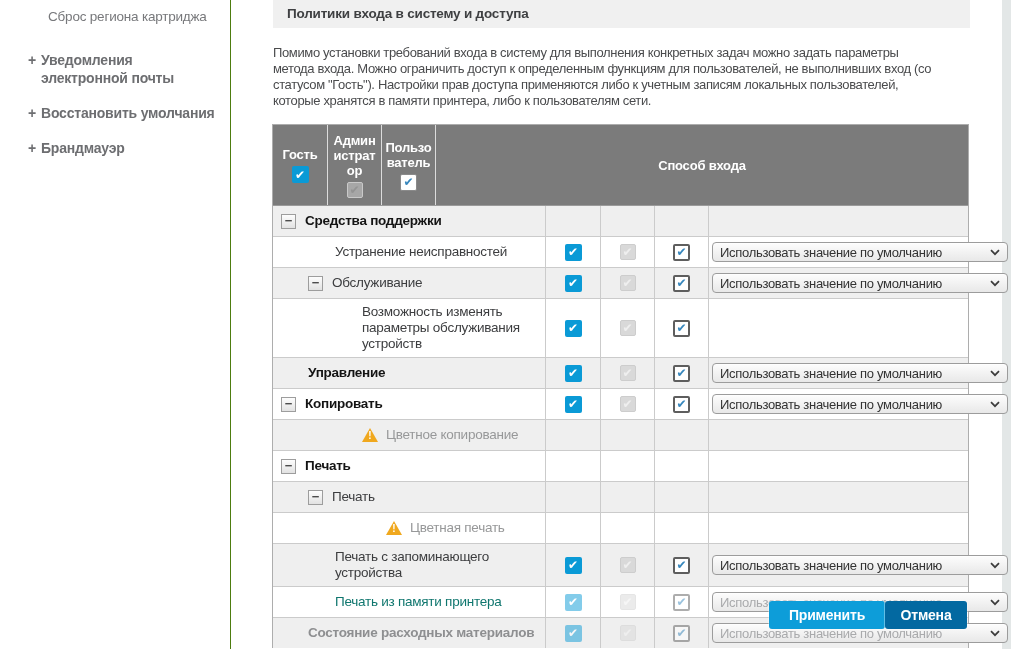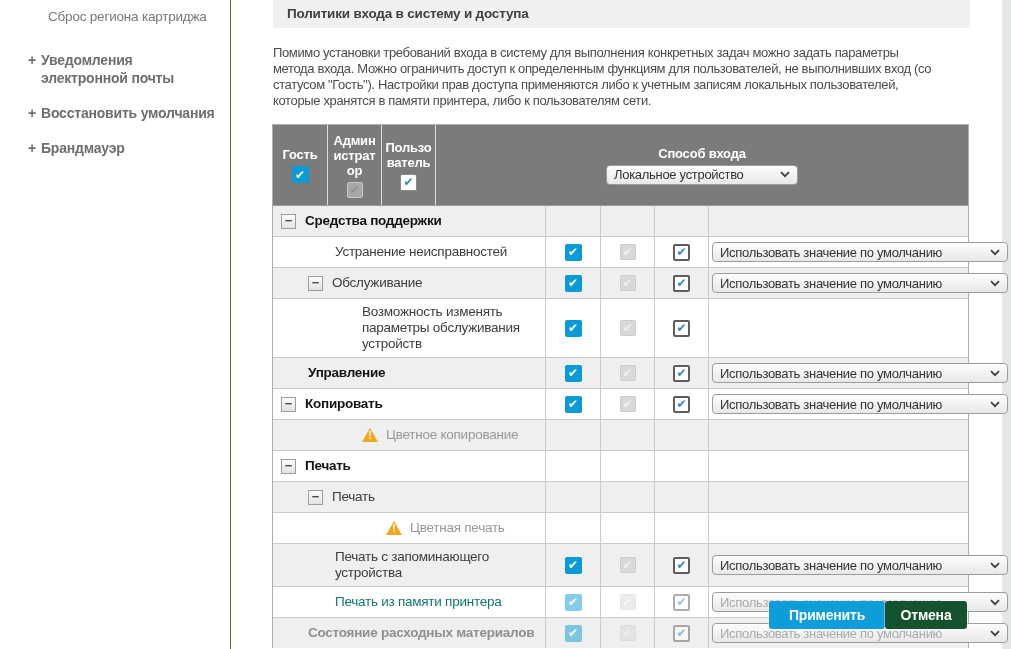--- a/index.html
+++ b/index.html
@@ -98,21 +98,21 @@
   .chev { flex:0 0 10px; margin-left:6px; display:inline-flex; }
   .dd-hdr { width:192px; font-weight:normal; }
   .dd-row { position:absolute; left:3px; top:50%; transform:translateY(-50%); width:296px; z-index:2; }
 
   
   .footer { position:absolute; right:44px; bottom:20px; display:flex; gap:0; z-index:10; }
   .footer button { height:28px; border:none; border-radius:3px; color:#fff; font-weight:bold;
                    font-size:14px; font-family:inherit; cursor:pointer; letter-spacing:-0.2px;
                    box-shadow:0 0 0 1px rgba(255,255,255,.35); }
   .btn-apply { width:116px; background:#0d9dd9; }
-  .btn-cancel { width:82px; background:#14532d; }
+  .btn-cancel { width:82px; background:#0369a1; }
 </style>
 </head>
 <body>
 
 <div class="page">
 
   <aside class="sidebar">
       <div class="side-item plain">
     
     <span class="slabel">Сброс региона картриджа</span>
@@ -150,28 +150,20 @@
             </span>
         </div>
         <div class="th th-chk2">
           <span>Пользователь</span>
           <span class="cb cb-user">
               <span class="ck">✔</span>
             </span>
         </div>
         <div class="th th-method">
           <span>Способ входа</span>
-          <span class="dd dd-hdr">
-            <span class="dd-text">Локальное устройство</span>
-            <span class="chev">
-              <svg width="10" height="7" viewBox="0 0 10 7">
-                  <path d="M1 1.2l4 4 4-4" stroke="#3c3c3c" stroke-width="1.7" fill="none"></path>
-                </svg>
-            </span>
-          </span>
         </div>
       </div>
       <div class="tbody">
           <div class="trow ind-0 bg-gray bold">
     <div class="cell c-func">
       <span class="minusbox">−</span>
 
       <span class="rowlabel">Средства поддержки</span>
     </div>
     <div class="cell c-chk">

